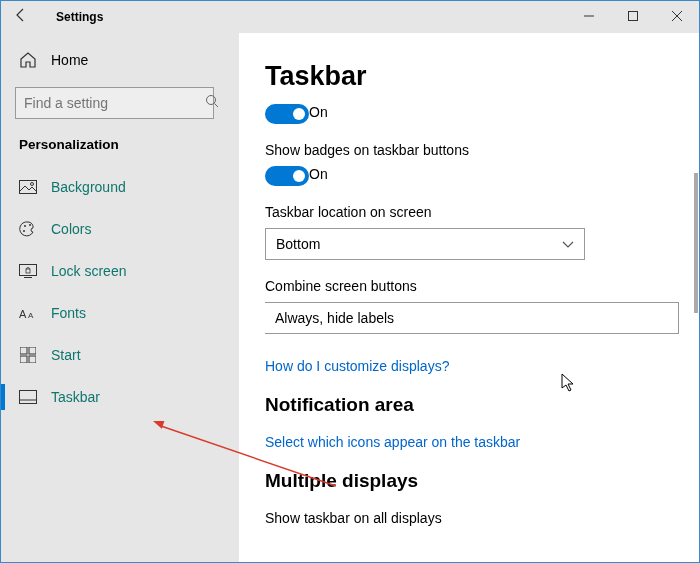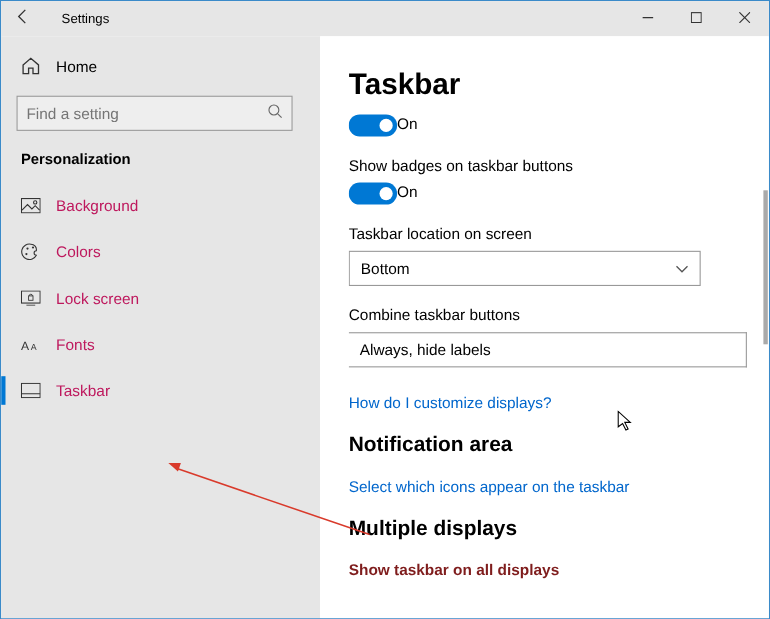--- a/index.html
+++ b/index.html
@@ -1,46 +1,46 @@
 <!DOCTYPE html>
 <html><head>
 <meta charset="utf-8">
 <style>
 * { box-sizing: border-box; margin: 0; padding: 0; font-family: "Segoe UI", -apple-system, sans-serif; }
 body { width: 700px; height: 563px; overflow: hidden; background: #fff; border: 1px solid #3a8ac9; position: relative; }
 .titlebar { height: 32px; display: flex; align-items: center; background: #e6e6e6; position: relative; }
 .titlebar .back { width: 40px; text-align: center; font-size: 16px; cursor: pointer; }
-.titlebar .title { font-size: 12px; padding-left: 15px; }
+.titlebar .title { font-size: 12px; padding-left: 15px; font-weight: bold; }
 .win-controls { position: absolute; right: 0; top: 0; display: flex; }
 .win-btn { width: 44px; height: 30px; display: flex; align-items: center; justify-content: center; font-size: 11px; cursor: pointer; color: #333; }
 .win-btn svg { stroke: #333; fill: none; }
 .app { display: flex; height: calc(100% - 32px); }
-.sidebar { width: 290px; background: #e6e6e6; padding: 8px 0 0 0; overflow: hidden; }
+.sidebar { width: 238px; background: #e6e6e6; padding: 8px 0 0 0; overflow: hidden; }
 .home-row { display: flex; align-items: center; padding: 10px 18px; gap: 14px; cursor: pointer; font-size: 14px; }
 .search-wrap { margin: 8px 25px 18px 14px; border: 1px solid #999; background: #eee; display: flex; align-items: center; height: 32px; padding: 0 8px; }
 .search-wrap input { flex: 1; border: none; background: transparent; outline: none; font-size: 14px; color: #666; }
 .section-label { padding: 0 18px 14px; font-size: 13.5px; font-weight: 600; }
-.nav-item { display: flex; align-items: center; padding: 12px 18px; gap: 14px; font-size: 14px; cursor: pointer; position: relative; color: #be185d; }
+.nav-item { display: flex; align-items: center; padding: 12px 18px; gap: 14px; font-size: 14px; cursor: pointer; position: relative; color: #0f766e; }
 .nav-item.selected::before { content: ""; position: absolute; left: 0; top: 8px; bottom: 8px; width: 4px; background: #0078d4; }
 .nav-icon { width: 18px; height: 18px; display: flex; align-items: center; justify-content: center; }
 .content { flex: 1; background: #fff; padding: 28px 0 0 26px; overflow-y: hidden; position: relative; }
 .content-inner { height: 100%; overflow-y: auto; padding-right: 20px; }
 .content h1 { font-size: 27px; font-weight: 600; margin-bottom: 12px; }
 .toggle-row { display: flex; gap: 0; margin-bottom: 18px; }
 .toggle { width: 44px; height: 20px; border-radius: 10px; position: relative; cursor: pointer; }
 .toggle.on { background: #0078d4; }
 .toggle .knob { position: absolute; width: 12px; height: 12px; border-radius: 50%; background: #fff; top: 4px; }
 .toggle.on .knob { right: 4px; }
 .toggle-label { font-size: 14px; }
 .setting-label { font-size: 14px; margin-bottom: 8px; }
 .dropdown { border: 1px solid #999; padding: 7px 10px; display: flex; justify-content: space-between; align-items: center; max-width: 320px; margin-bottom: 18px; cursor: pointer; font-size: 14px; }
 .dropdown2 { border: 1px solid #999; border-left: none; padding: 7px 10px; display: flex; justify-content: space-between; align-items: center; margin-bottom: 24px; cursor: pointer; font-size: 14px; min-width: 350px; }
 .link { color: #0066cc; font-size: 14px; cursor: pointer; margin-bottom: 16px; display: block; }
 .content h2 { font-size: 19px; font-weight: 600; margin: 20px 0 18px; }
-.faded { color: #7f1d1d; font-size: 14px; font-weight: bold; }
+.faded { color: #000000; font-size: 14px; }
 .scroll-track { position: absolute; right: 1px; top: 140px; width: 4px; height: 140px; background: #aaa; }
 .cursor { position: absolute; left: 560px; top: 372px; pointer-events: none; }
 .arrow-annot { position: absolute; pointer-events: none; left: 150px; top: 420px; }
 </style>
 </head>
 <body>
 
 <div class="titlebar">
   <div class="back">
     <svg width="16" height="16" viewBox="0 0 16 16">
@@ -121,20 +121,31 @@
     </div>
     <div class="nav-item">
       <span class="nav-icon">
           <svg width="18" height="14" viewBox="0 0 18 14">
             <text x="0" y="12" font-size="11" font-family="serif" fill="#333">A</text>
             <text x="9" y="12" font-size="8" fill="#333">A</text>
           </svg>
         </span>
       <span>Fonts</span>
     </div>
+    <div class="nav-item">
+      <span class="nav-icon">
+          <svg width="16" height="16" viewBox="0 0 16 16">
+            <rect x="0" y="0" width="7" height="7" fill="none" stroke="#333"></rect>
+            <rect x="9" y="0" width="7" height="7" fill="none" stroke="#333"></rect>
+            <rect x="0" y="9" width="7" height="7" fill="none" stroke="#333"></rect>
+            <rect x="9" y="9" width="7" height="7" fill="none" stroke="#333"></rect>
+          </svg>
+        </span>
+      <span>Start</span>
+    </div>
     <div class="nav-item selected">
       <span class="nav-icon">
           <svg width="18" height="14" viewBox="0 0 18 14">
             <rect x="0.5" y="0.5" width="17" height="13" fill="none" stroke="#333"></rect>
             <line x1="0.5" y1="10" x2="17.5" y2="10" stroke="#333"></line>
           </svg>
         </span>
       <span>Taskbar</span>
     </div>
   </div>
@@ -159,21 +170,21 @@
       </div>
 
       <div class="setting-label">Taskbar location on screen</div>
       <div class="dropdown">
         <span>Bottom</span>
         <span><svg width="12" height="8" viewBox="0 0 12 8">
               <path d="M1 1 L6 6 L11 1" fill="none" stroke="#555" stroke-width="1.2"></path>
             </svg></span>
       </div>
 
-      <div class="setting-label">Combine taskbar buttons</div>
+      <div class="setting-label">Combine screen buttons</div>
       <div class="dropdown2">
         <span>Always, hide labels</span>
       </div>
 
       <a class="link">How do I customize displays?</a>
 
       <h2>Notification area</h2>
       <a class="link">Select which icons appear on the taskbar</a>
 
       <h2>Multiple displays</h2>

